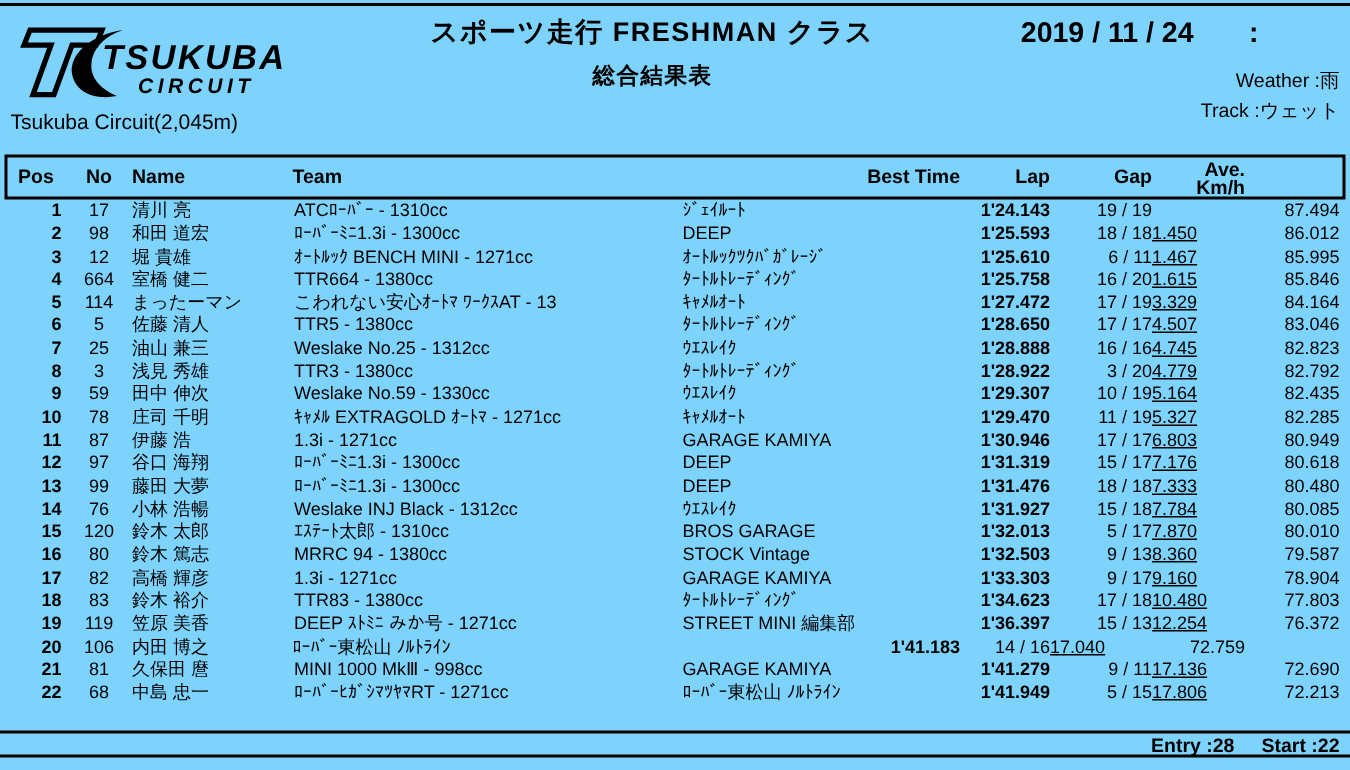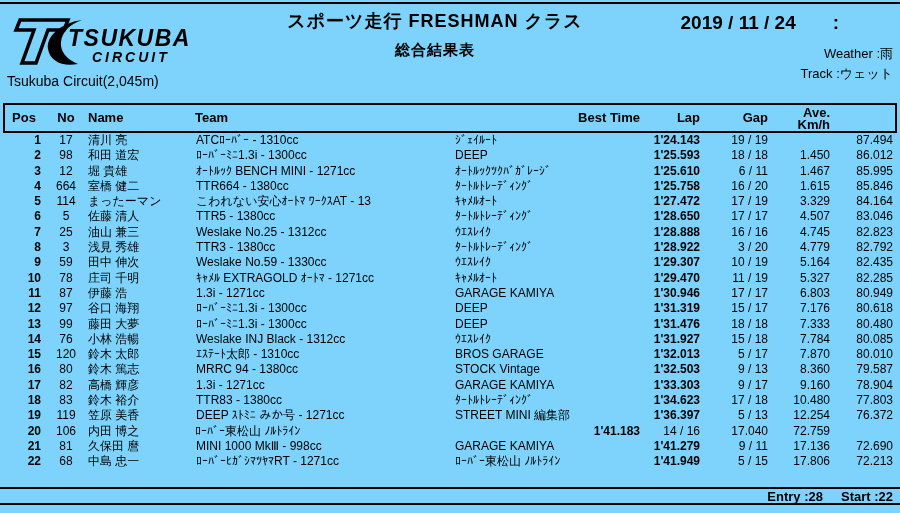--- a/index.html
+++ b/index.html
@@ -34,21 +34,21 @@
   .rows{position:absolute;left:0;top:133px;}
   .row{height:15.3px;}
   .row span{line-height:15.3px;font-size:12px;white-space:nowrap;overflow:hidden;box-sizing:border-box;display:block;}
   .c0{text-align:right;font-weight:bold;padding-right:7px;}
   .c1{text-align:center;}
   .c2{text-align:left;padding-left:4px;}
   .c3{text-align:left;padding-left:4px;}
   .c4{text-align:left;padding-left:3px;}
   .c5{text-align:right;font-weight:bold;}
   .c6{text-align:right;}
-  .c7{text-align:right;}
+  .c7{text-decoration:underline;}
   .c8{text-align:right;}
 
   .entrystart{position:absolute;right:7px;top:489px;font-size:13px;font-weight:bold;}
   .entrystart .sep{display:inline-block;width:18px;}
 </style>
 </head>
 <body>
 
 <div class="page">
 
@@ -284,21 +284,21 @@
         <span class="c7">10.480</span>
         <span class="c8">77.803</span>
       </div>
       <div class="grid row">
         <span class="c0">19</span>
         <span class="c1">119</span>
         <span class="c2">笠原 美香</span>
         <span class="c3">DEEP ｽﾄﾐﾆ みか号 - 1271cc</span>
         <span class="c4">STREET MINI 編集部</span>
         <span class="c5">1'36.397</span>
-        <span class="c6">5 / 13</span>
+        <span class="c6">15 / 13</span>
         <span class="c7">12.254</span>
         <span class="c8">76.372</span>
       </div>
       <div class="grid row">
         <span class="c0">20</span>
         <span class="c1">106</span>
         <span class="c2">内田 博之</span>
         <span class="c4">ﾛｰﾊﾞｰ東松山 ﾉﾙﾄﾗｲﾝ</span>
         <span class="c5">1'41.183</span>
         <span class="c6">14 / 16</span>

